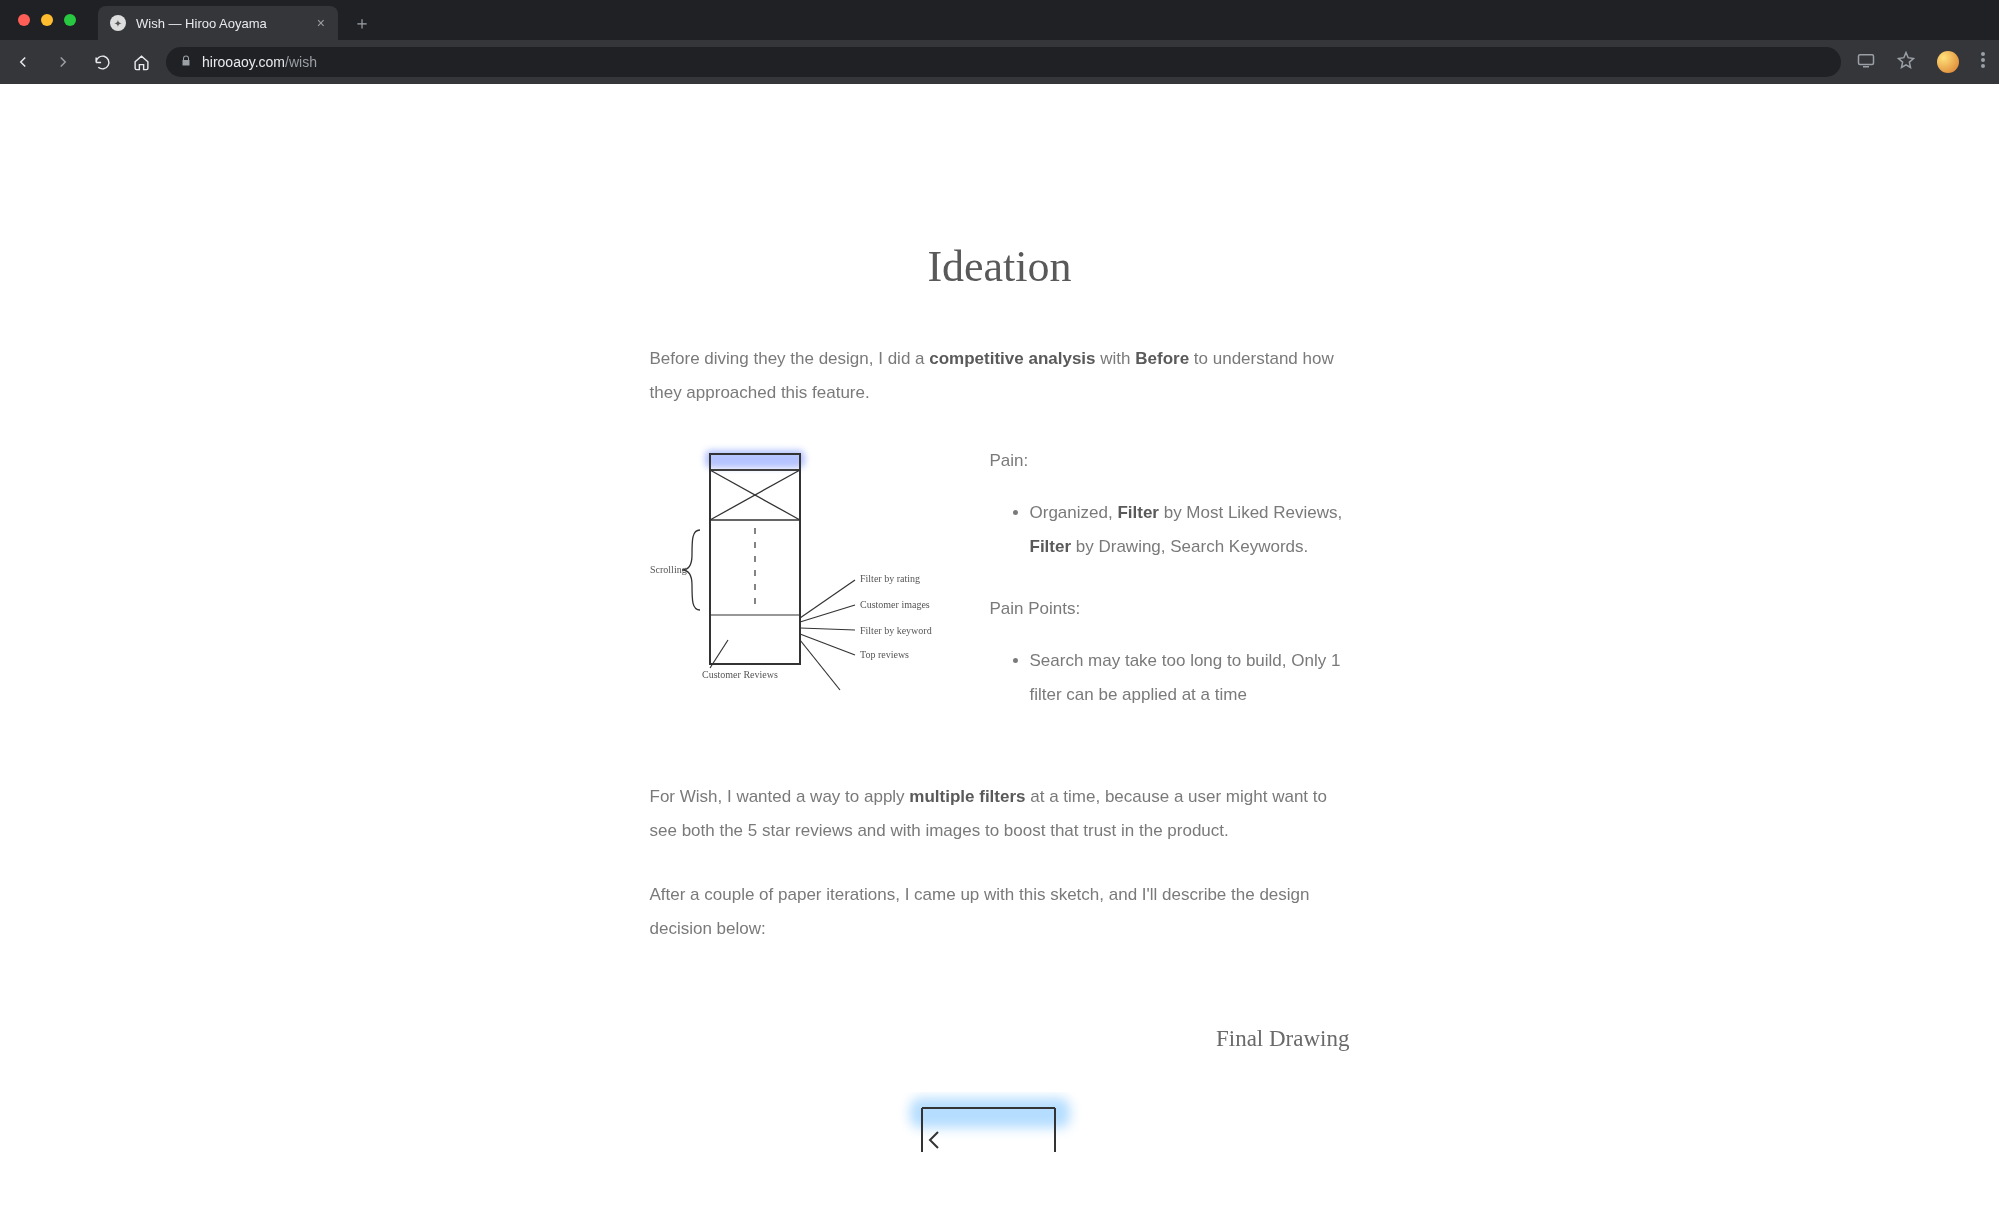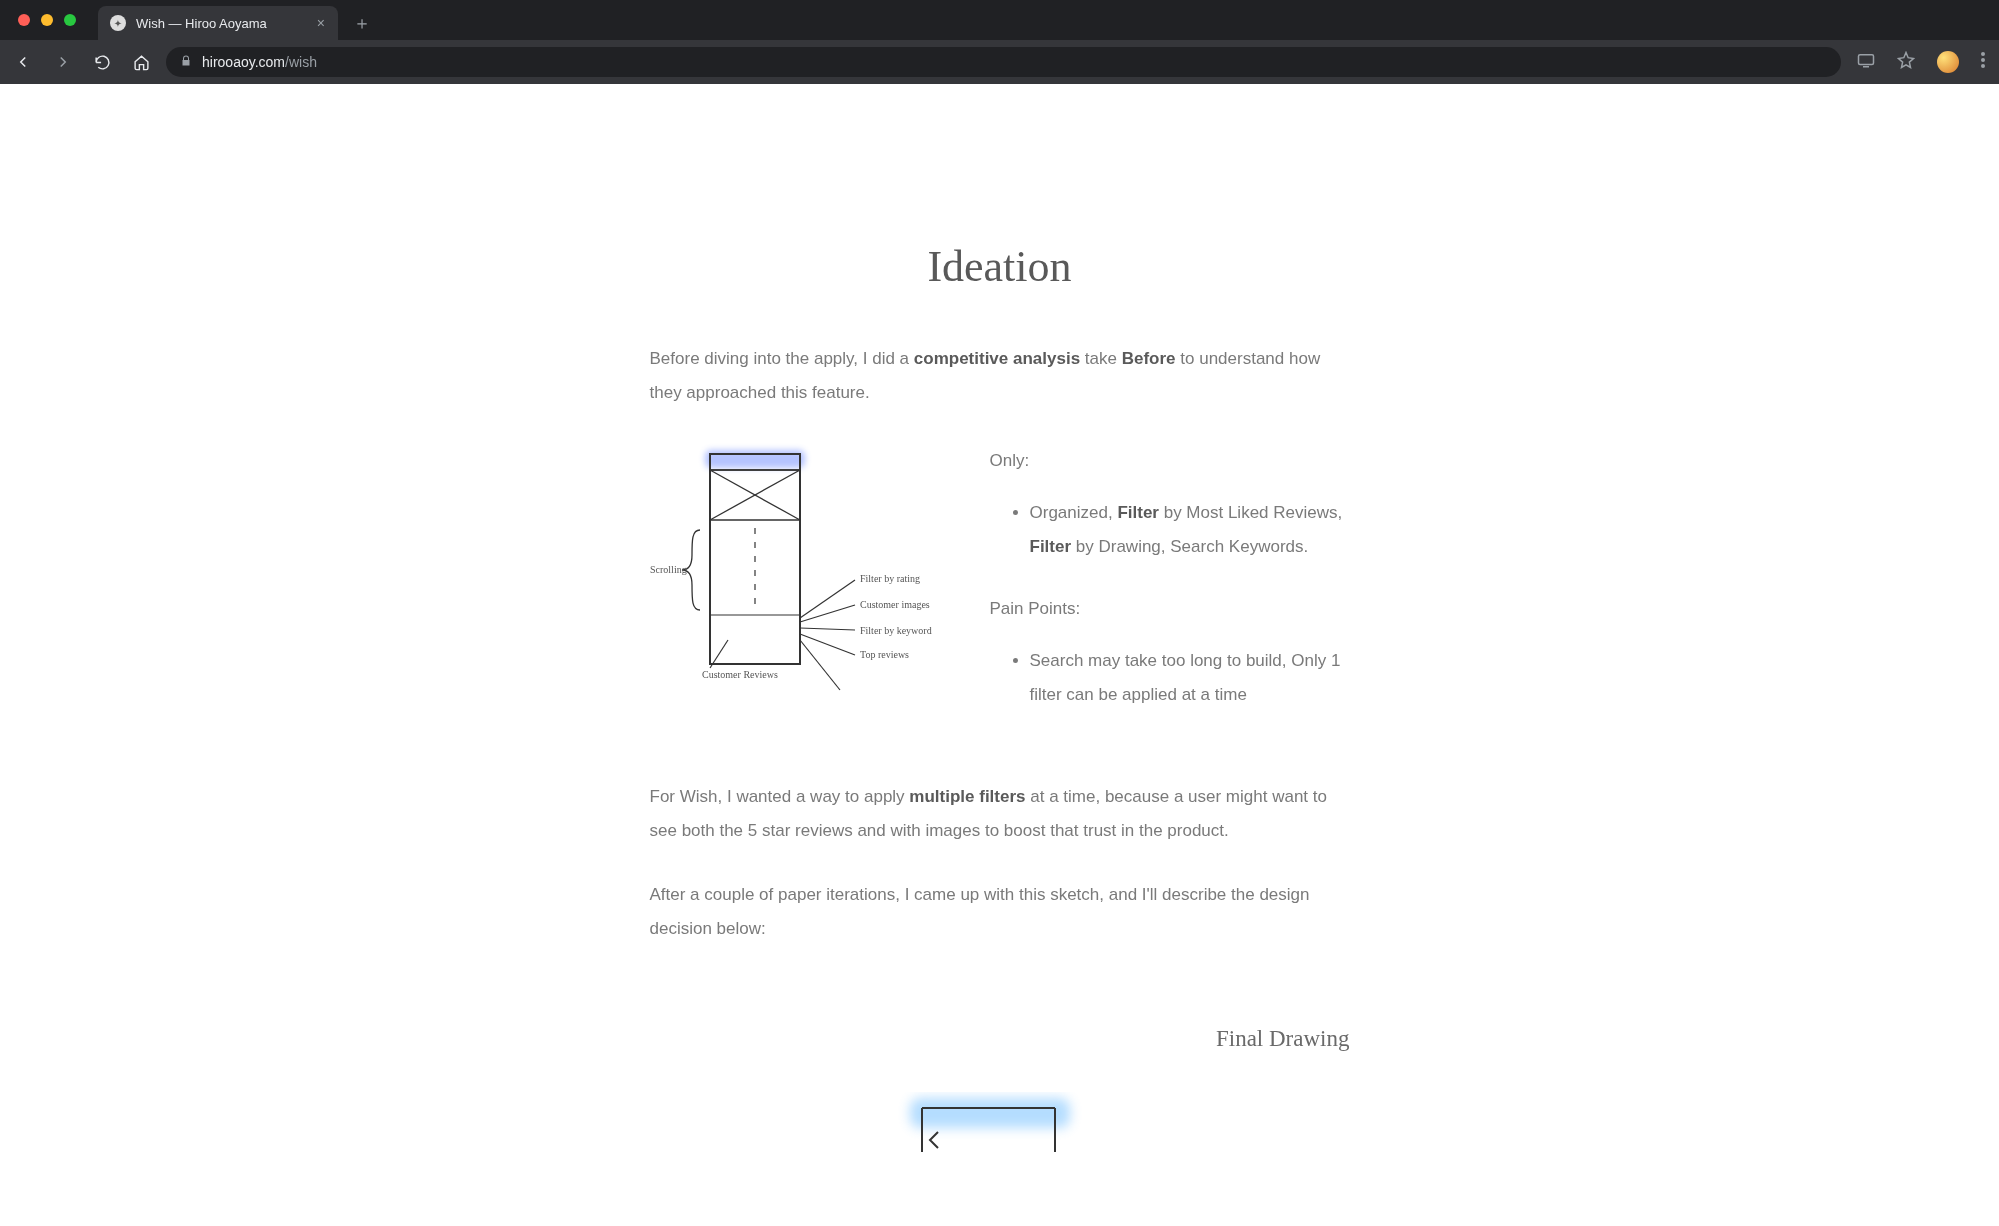--- a/index.html
+++ b/index.html
@@ -224,21 +224,21 @@
     </div>
   </div>
 </div>
 
 <div class="page">
   <div class="content">
 
     <h1 class="section-title">Ideation</h1>
 
     <p class="para">
-      <span>Before diving into the apply, I did a </span><strong>competitive analysis</strong><span> take </span><strong>Before</strong><span> to understand how they approached this feature.</span>
+      <span>Before diving they the design, I did a </span><strong>competitive analysis</strong><span> with </span><strong>Before</strong><span> to understand how they approached this feature.</span>
     </p>
 
     <div class="two-col">
 
       <div class="sketch-col">
         <svg viewBox="0 0 300 260">
 
           <rect x="55" y="10" width="100" height="18" rx="6" fill="#5b7bff" opacity="0.45" filter="blur(3px)"></rect>
 
           <rect x="60" y="14" width="90" height="210" fill="none" stroke="#333" stroke-width="2"></rect>
@@ -265,21 +265,21 @@
           <line x1="150" y1="194" x2="205" y2="215" stroke="#333" stroke-width="1.2"></line>
           <line x1="150" y1="200" x2="190" y2="250" stroke="#333" stroke-width="1.2"></line>
           <text x="210" y="142" class="hand">Filter by rating</text>
           <text x="210" y="168" class="hand">Customer images</text>
           <text x="210" y="194" class="hand">Filter by keyword</text>
           <text x="210" y="218" class="hand">Top reviews</text>
         </svg>
       </div>
 
       <div class="notes-col">
-        <div class="label">Only:</div>
+        <div class="label">Pain:</div>
         <ul>
           <li>
             <span>Organized, </span><strong>Filter</strong><span> by Most Liked Reviews, </span><strong>Filter</strong><span> by Drawing, Search Keywords.</span>
           </li>
         </ul>
         <div class="label">Pain Points:</div>
         <ul>
           <li>Search may take too long to build, Only 1 filter can be applied at a time</li>
         </ul>
       </div>

